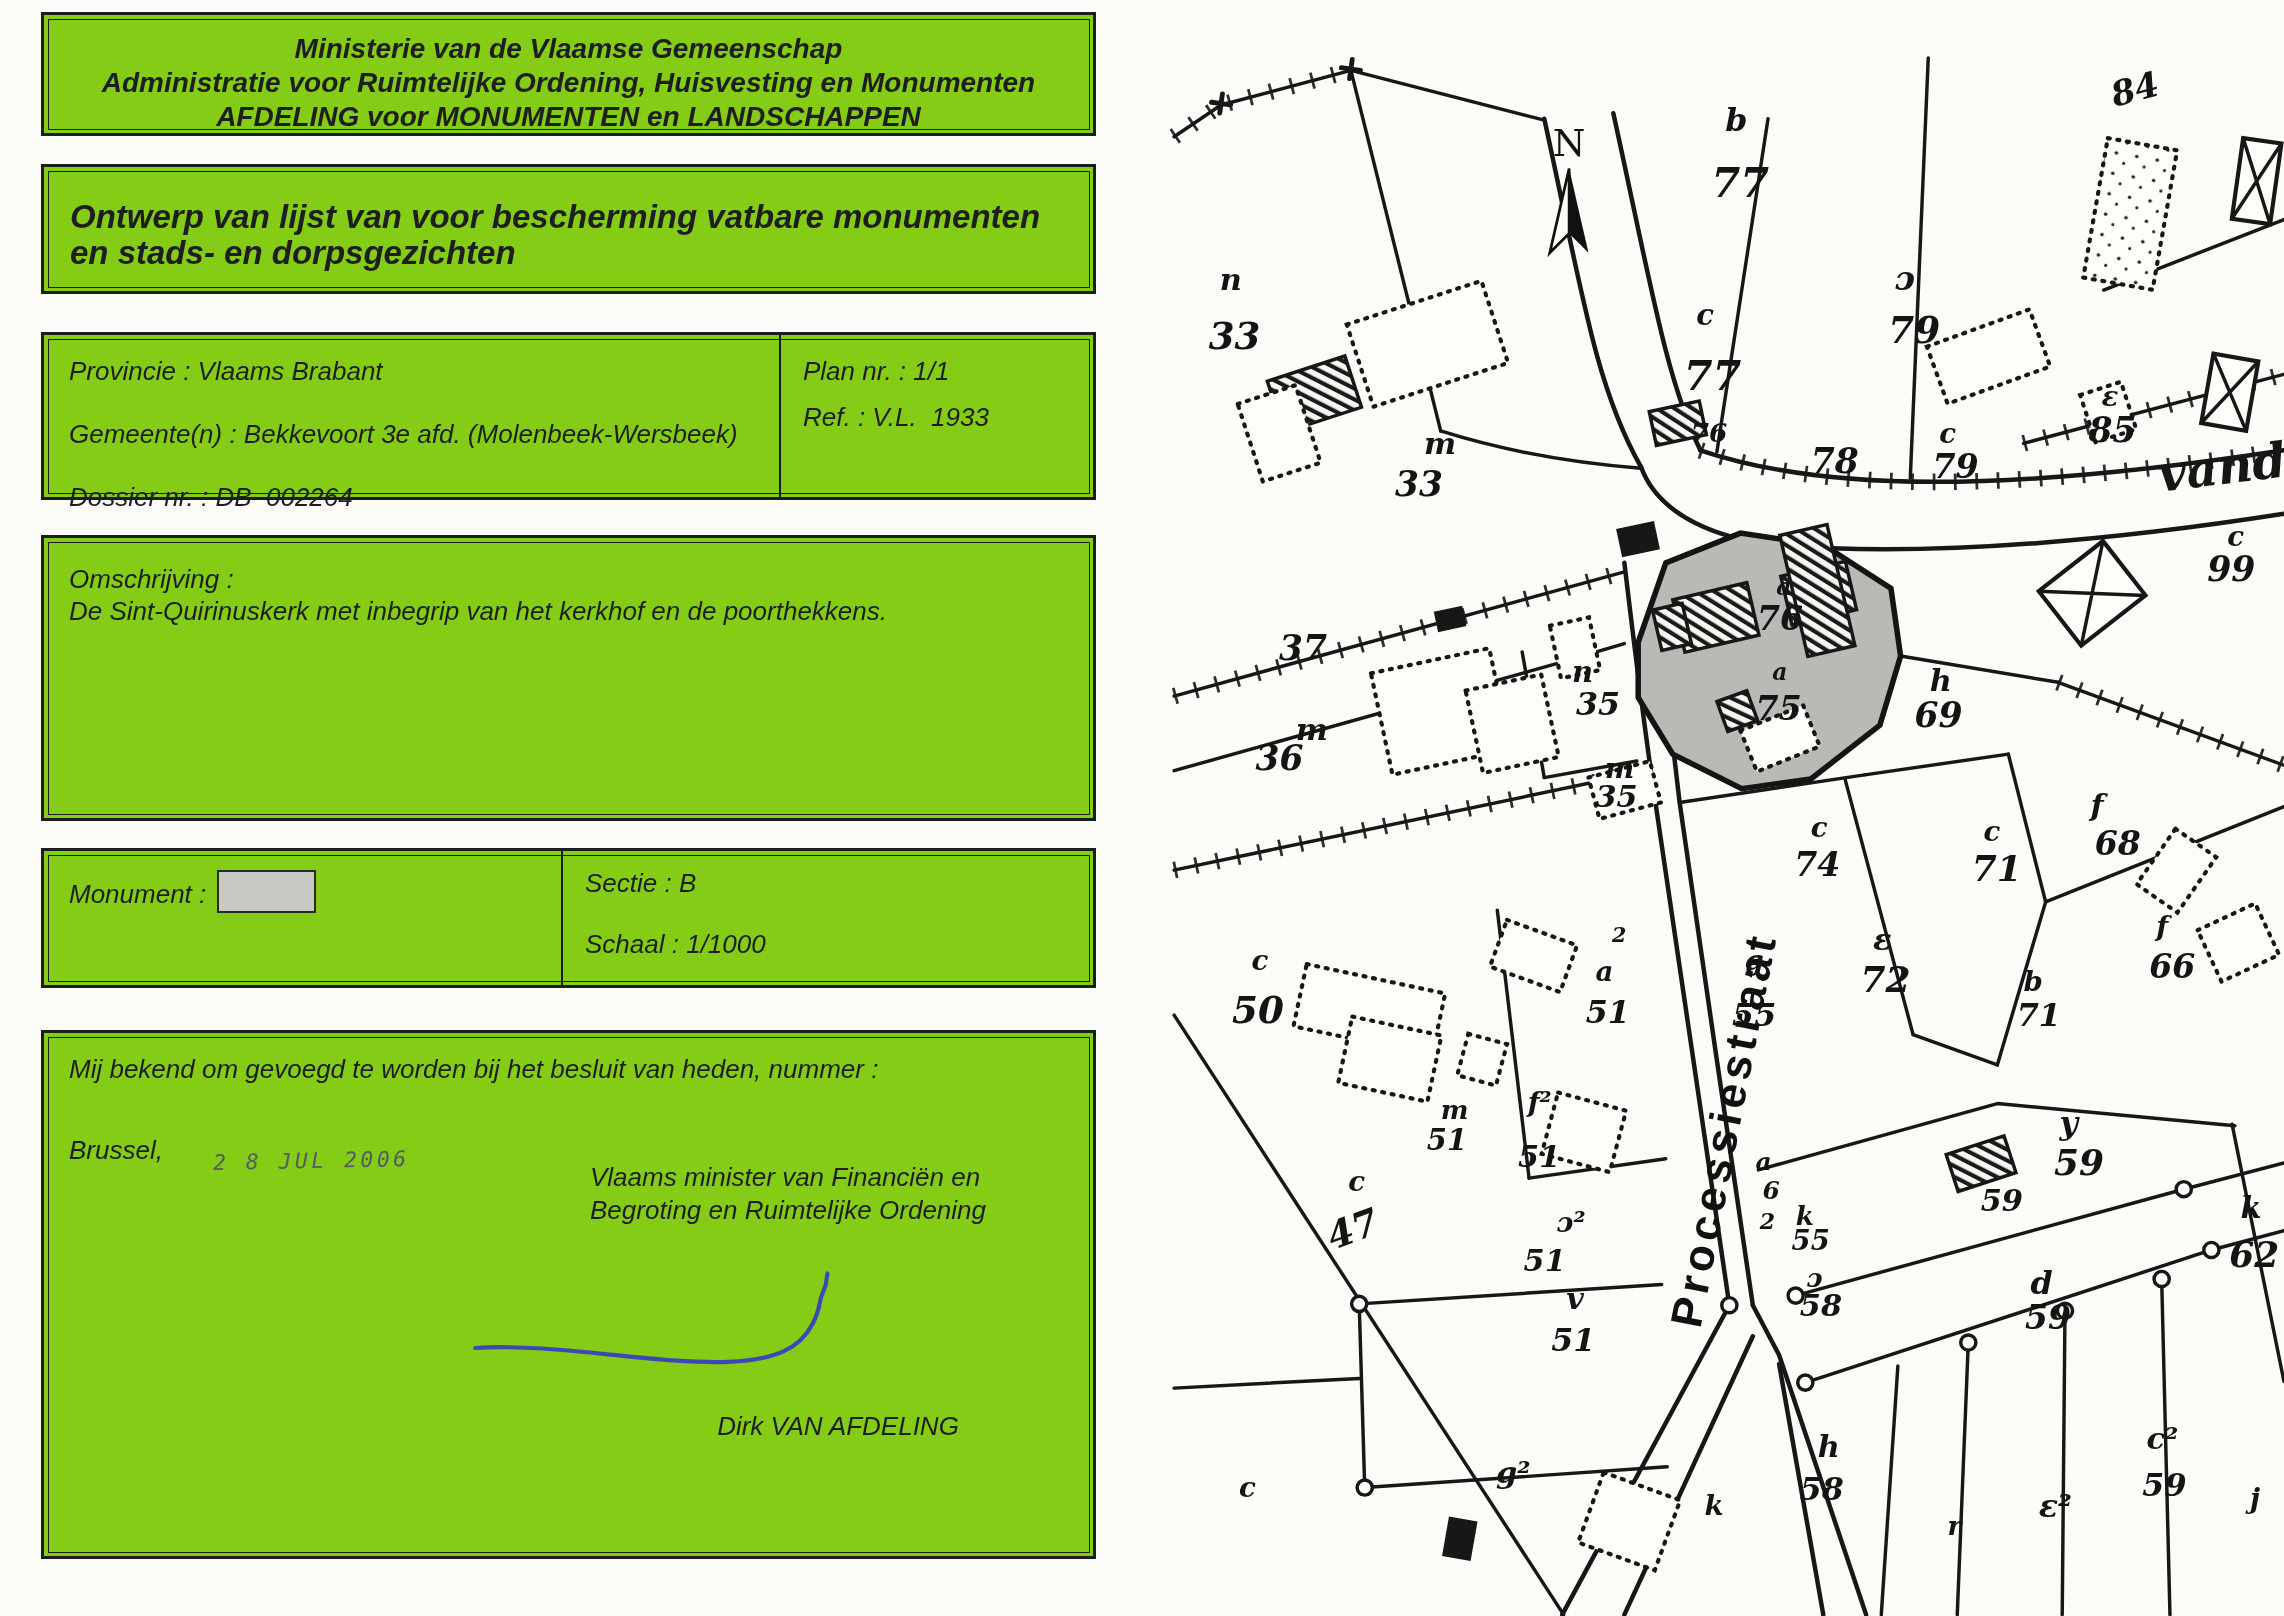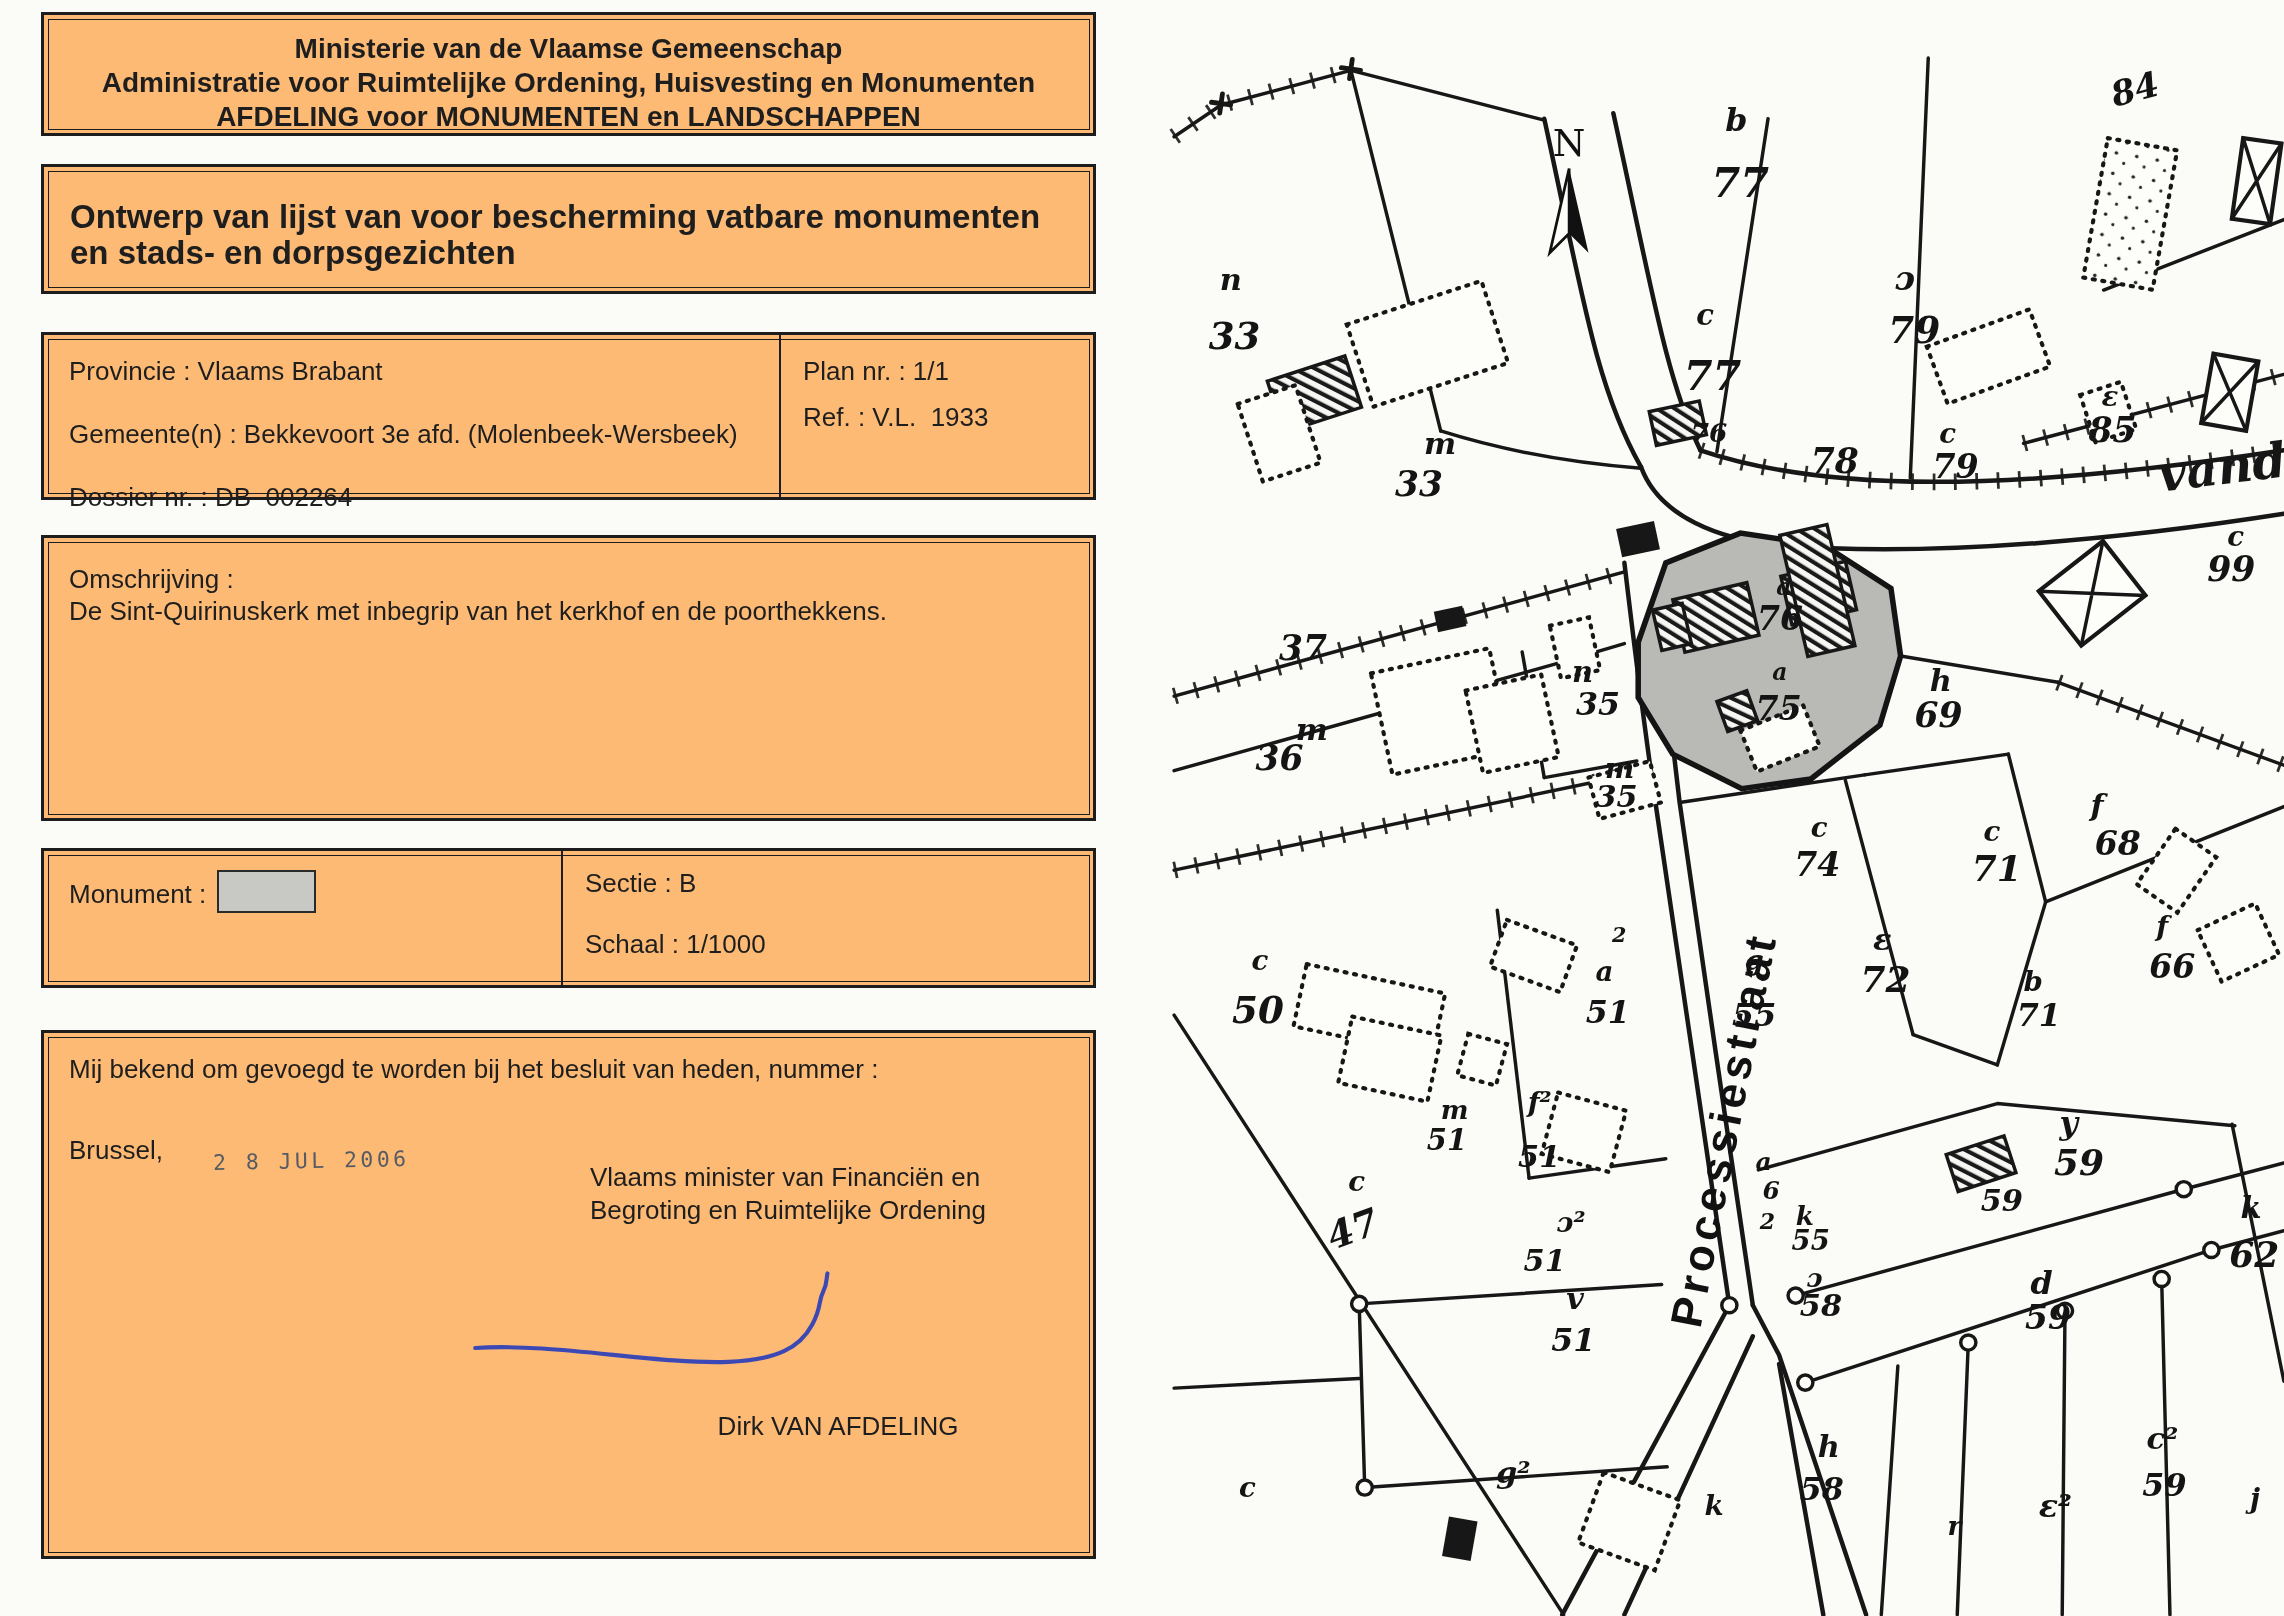--- a/index.html
+++ b/index.html
@@ -1,19 +1,19 @@
 <!DOCTYPE html>
 <html style="font-size:11px"><head>
 <meta charset="utf-8">
 <style>
   html,body{margin:0;padding:0;background:#d9d9d6;}
   #page{position:relative;width:2284px;height:1616px;background:#fbfbf8;
         font-family:"Liberation Sans",sans-serif;color:#1e1e1e;overflow:hidden;}
   
-  .box{position:absolute;background:#fdba74;border:3.5px solid #1d1d1d;box-sizing:border-box;}
+  .box{position:absolute;background:#84cc16;border:3.5px solid #1d1d1d;box-sizing:border-box;font-style:italic;}
   .box::before{content:"";position:absolute;inset:3.5px;border:1.4px solid #1d1d1d;pointer-events:none;}
   .b1{left:41px;top:12.4px;width:1055px;height:124px;text-align:center;font-weight:bold;
       font-size:28px;line-height:34px;padding-top:16.6px;}
   .b2{left:41px;top:164px;width:1055px;height:130px;font-weight:bold;font-size:33px;
       line-height:36px;padding:32px 28px 0 26px;}
   .b3{left:41px;top:332px;width:1055px;height:168px;font-size:26px;display:flex;}
   .b3l{flex:1;padding:21px 0 12px 25px;}
   .b3r{width:290px;border-left:2.1px solid #1d1d1d;padding:21px 0 0 22px;}
   .b3 .row{margin-bottom:32px;white-space:pre;}
   .b3r .row{margin-bottom:15px;}

